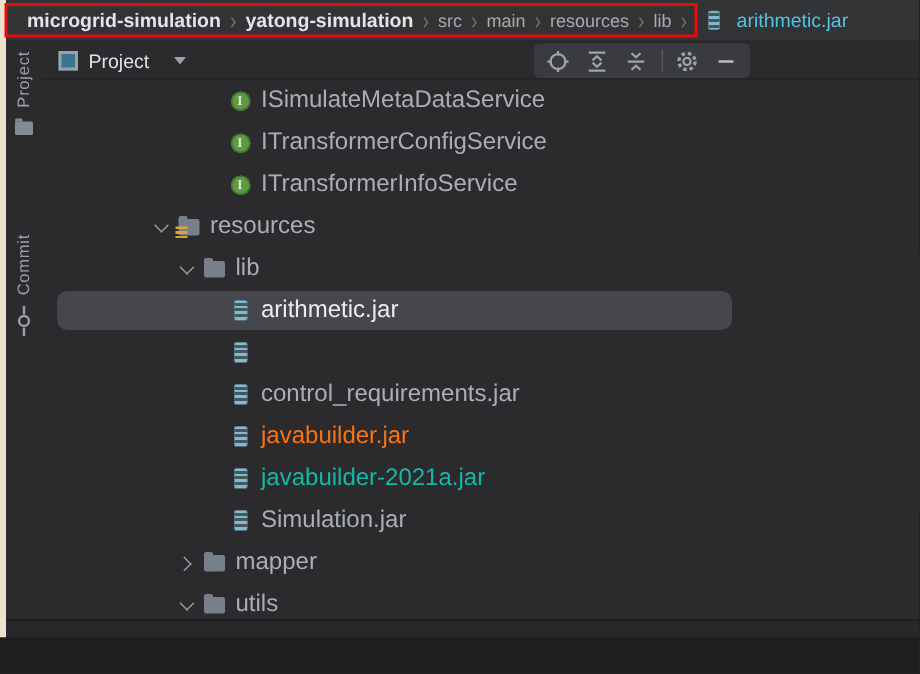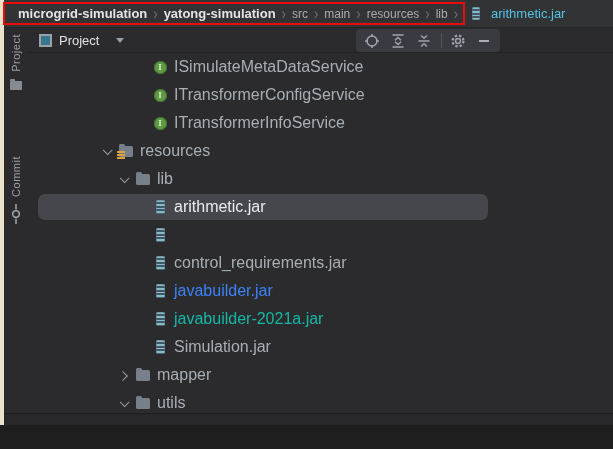--- a/index.html
+++ b/index.html
@@ -60,21 +60,21 @@
   .tb-div { width:1px; height:15px; background:#55575c; }
   .tb-btn svg { display:block; }
 
   
   .tree { position:absolute; left:28px; top:53px; right:0; bottom:12px; overflow:hidden; }
   .row { position:relative; height:28px; display:flex; align-items:center; cursor:pointer; }
   .row .sel-bg { position:absolute; left:10px; top:1px; width:450px; height:26px; background:#45474d; border-radius:7px; }
   .row > * { position:relative; }
   .lbl { font-size:16px; color:#a9aeb5; margin-left:6px; white-space:nowrap; }
   .row.selected .lbl { color:#e9ebee; }
-  .lbl.cyan { color:#3b82f6; }
+  .lbl.cyan { color:#f97316; }
   .lbl.green { color:#14b8a6; }
 
   .ind-res  { padding-left:70px; }
   .ind-lib  { padding-left:87px; }
   .ind-pkg  { padding-left:104px; }
   .ind-file { padding-left:124px; }
 
   .chev { width:16px; height:16px; display:flex; align-items:center; justify-content:center; flex:none; }
   .chev i { display:block; width:6.5px; height:6.5px; border-right:1.6px solid #969ba2; border-bottom:1.6px solid #969ba2; }
   .chev.closed i { transform:rotate(-45deg) translate(-1px,0); }

